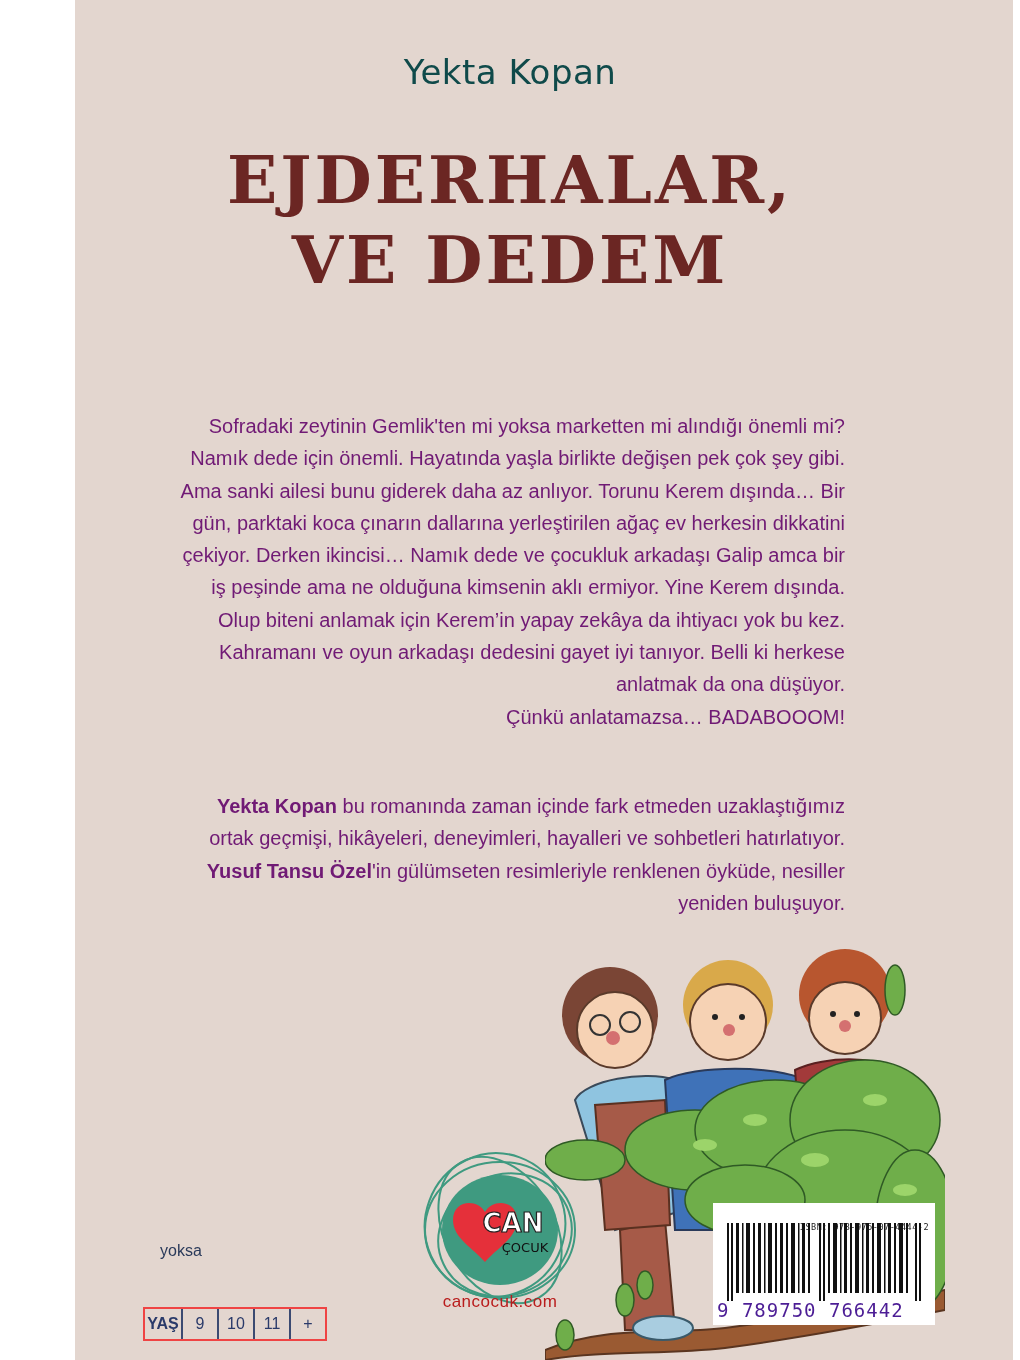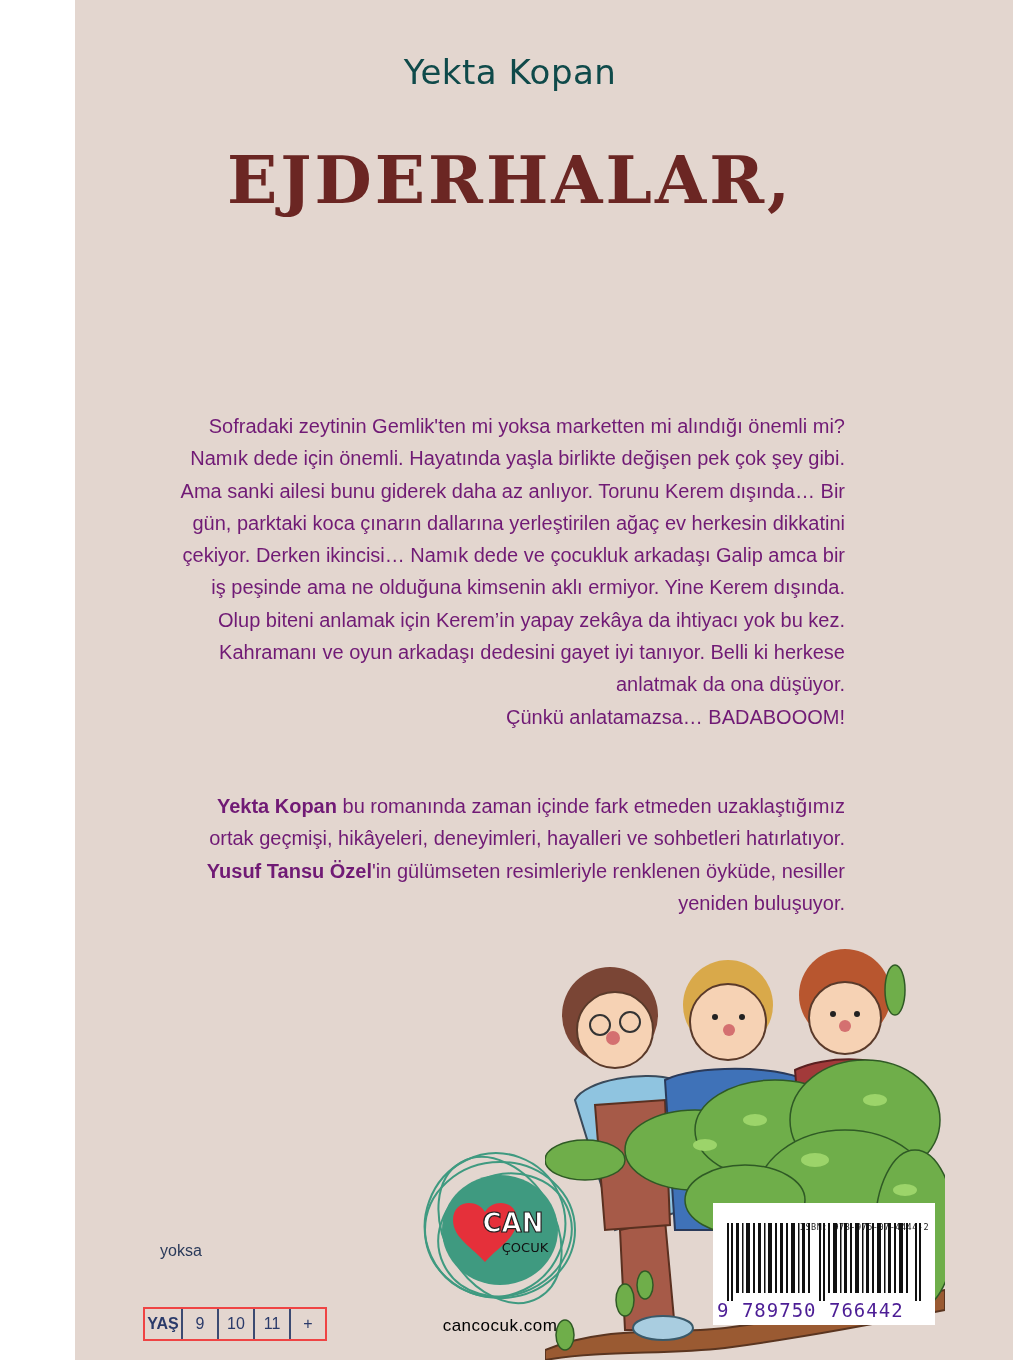--- a/index.html
+++ b/index.html
@@ -24,21 +24,21 @@
   .blurb {
     position: absolute; left: 100px; width: 670px; top: 410px; text-align: right;
     font-family: "Liberation Sans", sans-serif; font-size: 20px; line-height: 32.3px; color: #701a75;
   }
   .blurb2 { top: 790px; }
   .blurb b { font-weight: bold; }
   .illustration { position: absolute; left: 470px; top: 930px; width: 400px; height: 430px; }
   .logo { position: absolute; left: 340px; top: 1150px; width: 170px; height: 160px; }
   .logo-url {
     position: absolute; left: 325px; width: 200px; top: 1292px; text-align: center;
-    font-family: "Liberation Sans", sans-serif; font-size: 17px; color: #000000; letter-spacing: 0.5px; margin-top: 24px;
+    font-family: "Liberation Sans", sans-serif; font-size: 17px; color: #b91c1c; letter-spacing: 0.5px;
   }
   .genre {
     position: absolute; left: 85px; top: 1242px;
     font-family: "Liberation Sans", sans-serif; font-size: 16px; color: #2a3a5a;
   }
   .age-box {
     position: absolute; left: 68px; top: 1274px; display: flex;
     border: 2px solid #ef4444;
     margin-top: 33px;
   }
@@ -65,20 +65,21 @@
 </style>
 </head>
 <body>
 
 <div class="cover">
 
   <div class="author-top">Yekta Kopan</div>
 
   <div class="title">
     <span class="line">EJDERHALAR,</span>
+    <span class="line">VE DEDEM</span>
   </div>
 
   <div class="blurb">
     <span>Sofradaki zeytinin Gemlik'ten mi yoksa marketten mi alındığı önemli mi? Namık dede için önemli. Hayatında yaşla birlikte değişen pek çok şey gibi. Ama sanki ailesi bunu giderek daha az anlıyor. Torunu Kerem dışında… Bir gün, parktaki koca çınarın dallarına yerleştirilen ağaç ev herkesin dikkatini çekiyor. Derken ikincisi… Namık dede ve çocukluk arkadaşı Galip amca bir iş peşinde ama ne olduğuna kimsenin aklı ermiyor. Yine Kerem dışında. Olup biteni anlamak için Kerem’in yapay zekâya da ihtiyacı yok bu kez. Kahramanı ve oyun arkadaşı dedesini gayet iyi tanıyor. Belli ki herkese anlatmak da ona düşüyor.</span><br>
     <span>Çünkü anlatamazsa… BADABOOOM!</span>
   </div>
 
   <div class="blurb blurb2">
     <b>Yekta Kopan</b><span> bu romanında zaman içinde fark etmeden uzaklaştığımız ortak geçmişi, hikâyeleri, deneyimleri, hayalleri ve sohbetleri hatırlatıyor. </span><b>Yusuf Tansu Özel</b><span>'in gülümseten resimleriyle renklenen öyküde, nesiller yeniden buluşuyor.</span>
   </div>

